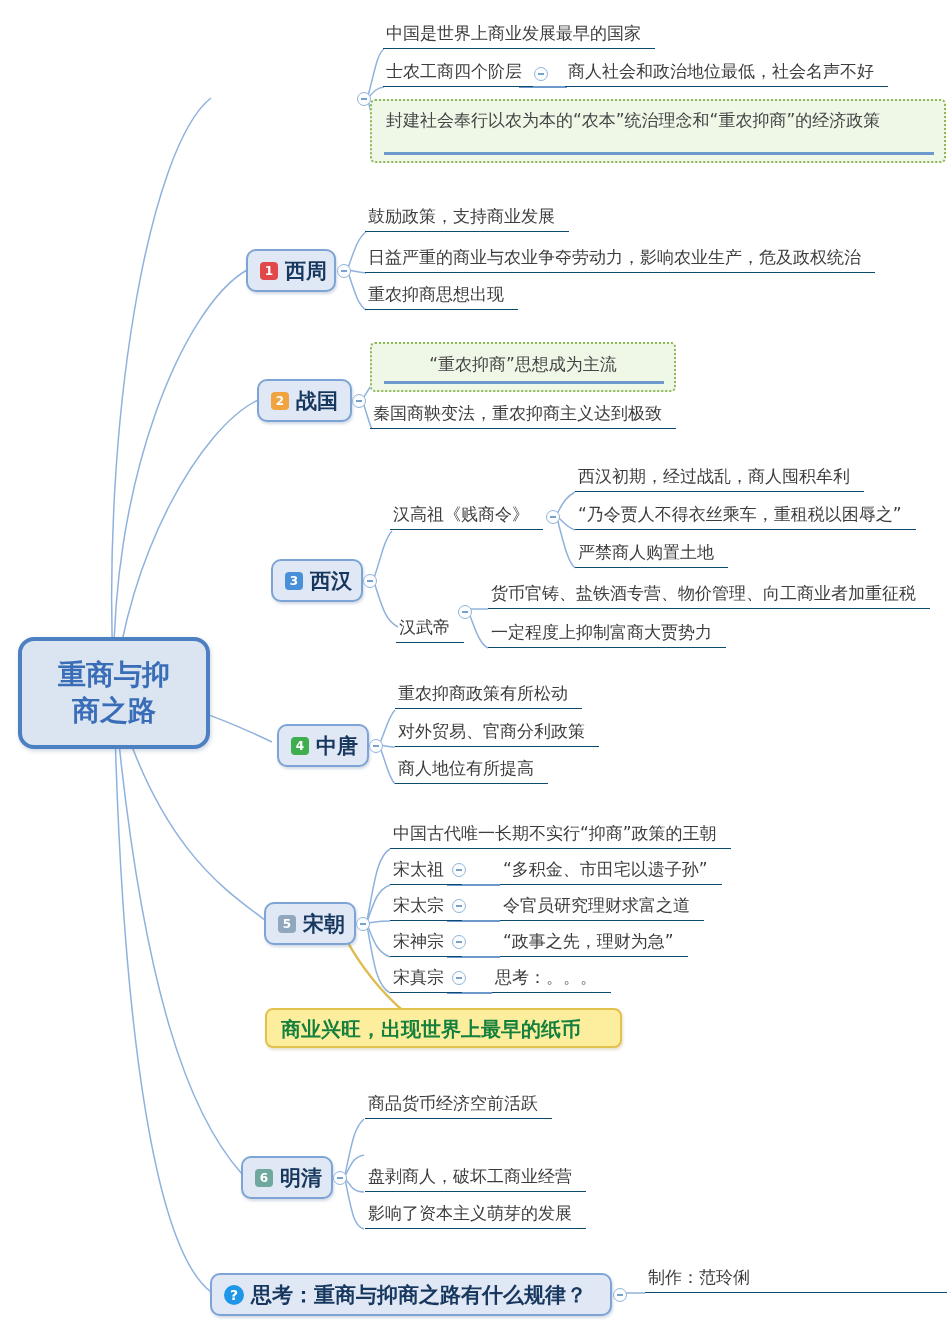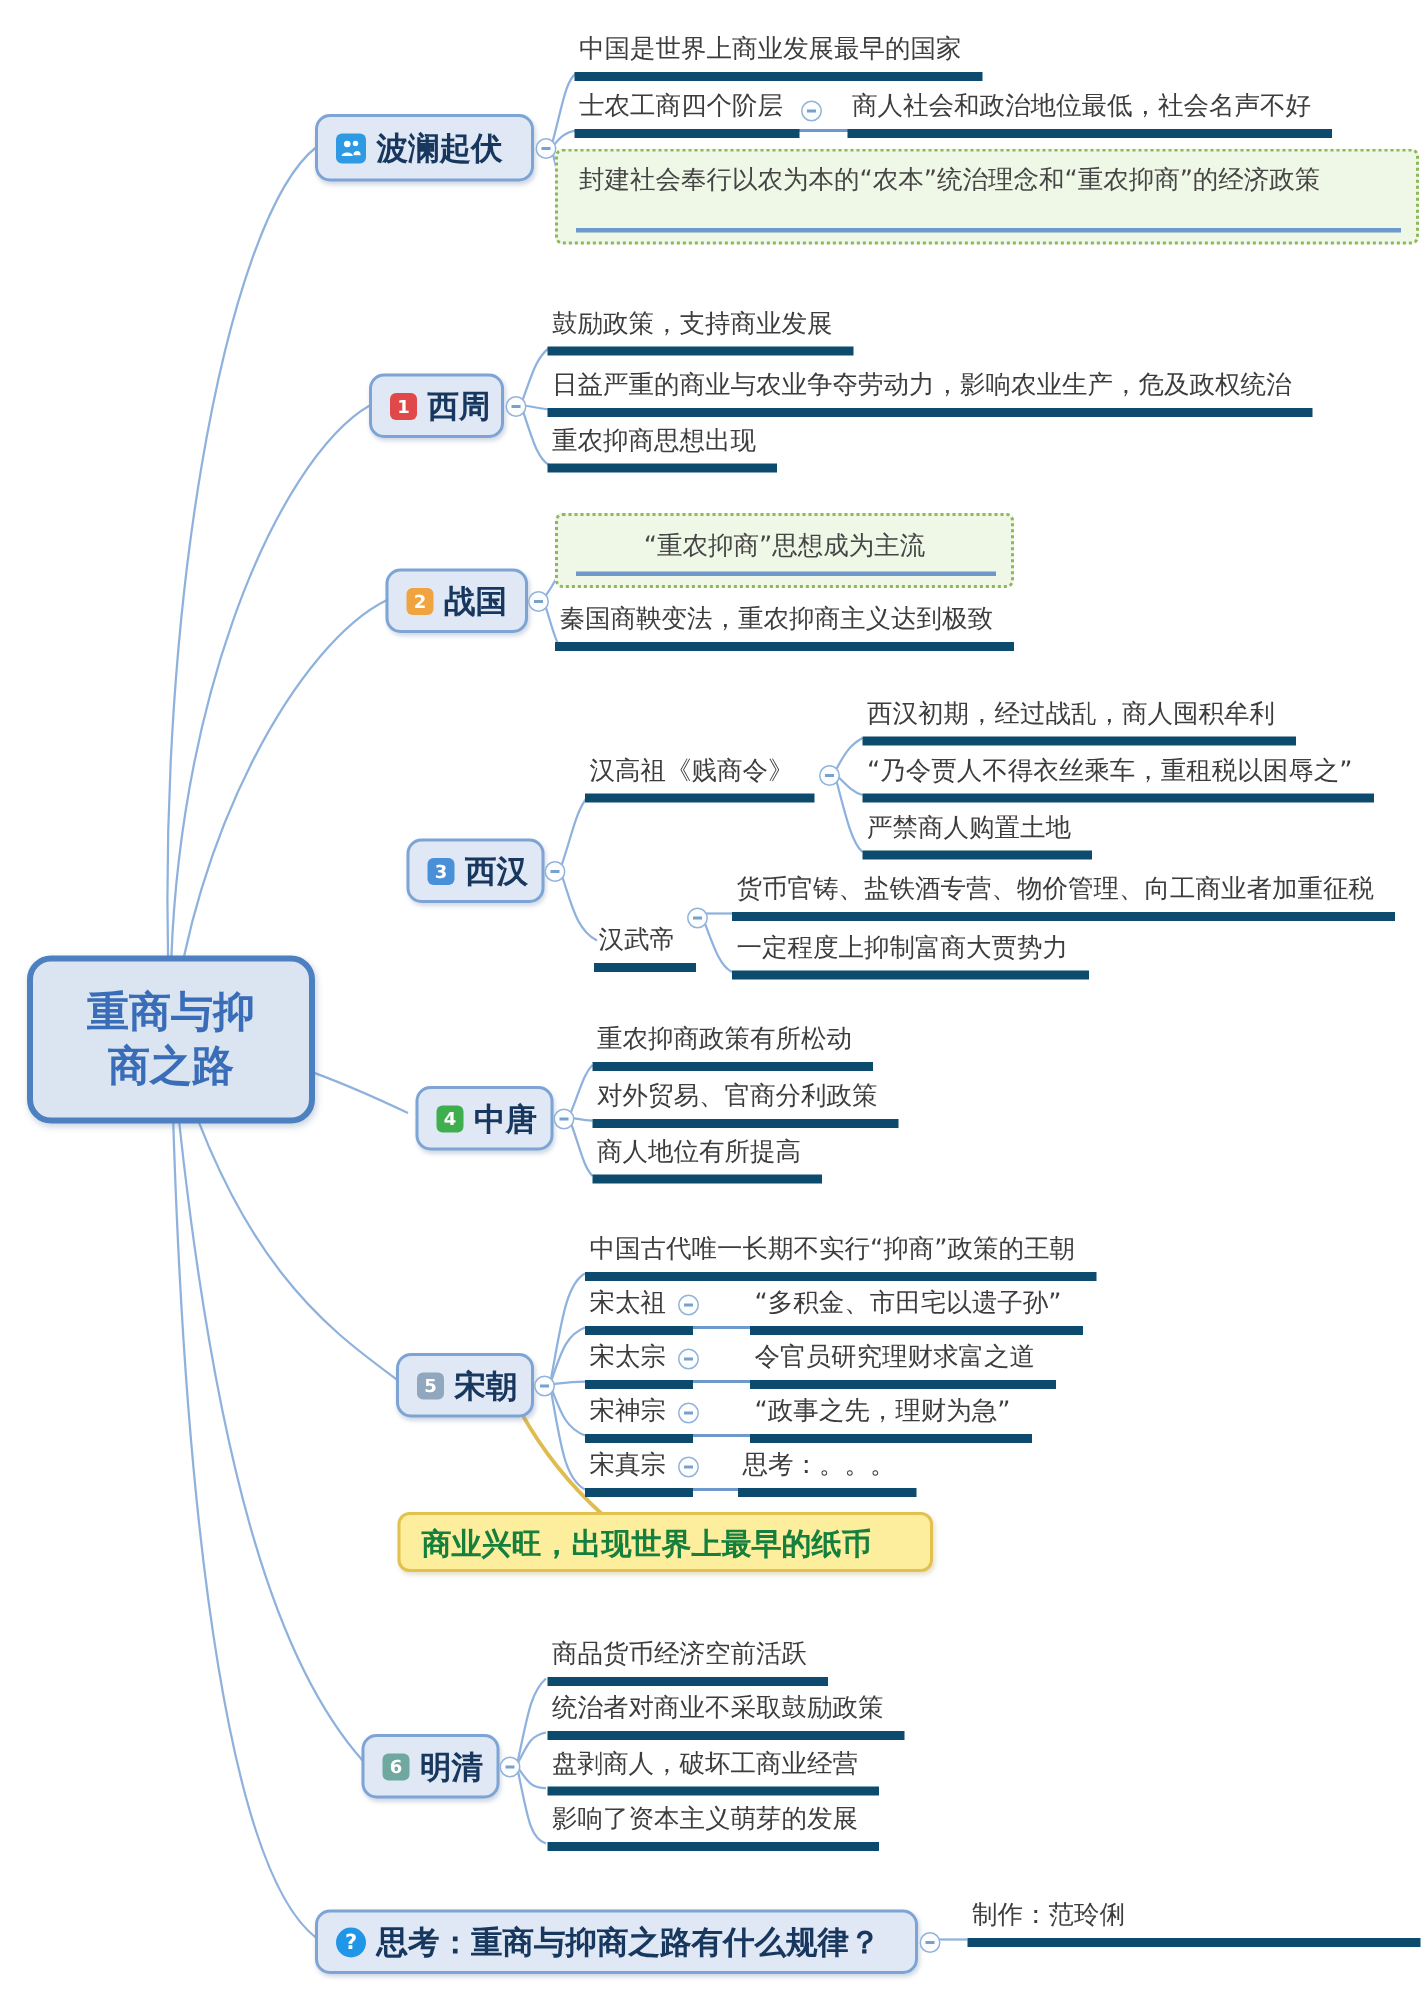--- a/index.html
+++ b/index.html
@@ -20,21 +20,21 @@
     display:flex;flex-direction:column;align-items:center;justify-content:center;
     color:#3a6db8;font-weight:bold;font-size:28px;line-height:36px;
     box-shadow:1px 2px 4px rgba(90,120,160,.3);box-sizing:border-box;
   }
   .badge{
     width:18px;height:18px;border-radius:4px;color:#fff;font-size:12px;font-weight:bold;
     display:flex;align-items:center;justify-content:center;flex:0 0 auto;
   }
   .leaf{
     position:absolute;z-index:2;font-size:17px;line-height:22px;color:#3d3d3d;
-    white-space:nowrap;padding:0 14px 4px 3px;border-bottom:6px solid #0c4a6e;
+    white-space:nowrap;padding:0 14px 4px 3px;border-bottom:1px solid #0c4a6e;
   }
   .collapse{
     position:absolute;z-index:4;width:12px;height:12px;border-radius:50%;
     background:#fbfdff;border:1px solid #92b3da;display:flex;align-items:center;justify-content:center;
     box-sizing:content-box;
   }
   .minus{width:6px;height:2px;background:#7aa0cc;}
   .greenbox{
     position:absolute;z-index:2;background:#eff7e7;border:2px dotted #8fb65a;border-radius:5px;
     font-size:17px;line-height:24px;color:#454545;box-sizing:border-box;
@@ -114,33 +114,20 @@
       <path d="M447,993 L492,993"></path>
     </g>
     <path d="M347,941 C362,968 382,992 402,1010" stroke="#e0bc50" stroke-width="2.5" fill="none"></path>
   </svg>
 
   <div class="rootnode">
     <span>重商与抑</span>
     <span>商之路</span>
   </div>
 
-  <div class="node" style="left:210px;top:76px;width:146px;height:45px;">
-    <span class="icon-people">
-      <svg width="14" height="12" viewBox="0 0 14 12">
-          <g fill="#ffffff">
-            <circle cx="4.5" cy="3" r="2.2"></circle>
-            <path d="M0.8,11 C0.8,7.8 8.2,7.8 8.2,11 Z"></path>
-            <circle cx="10" cy="2.6" r="1.8"></circle>
-            <path d="M8.6,9.5 C9.5,6.9 13.4,7.2 13.4,10 L13.4,10.5 L8.9,10.5 Z"></path>
-          </g>
-        </svg>
-    </span>
-    <span>波澜起伏</span>
-  </div>
   <span class="collapse" style="left:357px;top:92px;">
       <span class="minus"></span>
     </span>
 
   <div class="leaf" style="left:383px;top:22px;">中国是世界上商业发展最早的国家</div>
   <div class="leaf" style="left:383px;top:60px;width:133px;">士农工商四个阶层</div>
   <span class="collapse" style="left:534px;top:67px;">
       <span class="minus"></span>
     </span>
   <div class="leaf" style="left:565px;top:60px;">商人社会和政治地位最低，社会名声不好</div>
@@ -244,21 +231,20 @@
   <div class="callout" style="left:265px;top:1008px;width:357px;height:40px;">商业兴旺，出现世界上最早的纸币</div>
 
   <div class="node" style="left:241px;top:1156px;width:92px;height:43px;">
     <span class="badge" style="background: rgb(111, 168, 158);">6</span>
     <span>明清</span>
   </div>
   <span class="collapse" style="left:333px;top:1171px;">
       <span class="minus"></span>
     </span>
   <div class="leaf" style="left:365px;top:1092px;">商品货币经济空前活跃</div>
-  <div class="leaf" style="left:365px;top:1128px;">统治者对商业不采取鼓励政策</div>
   <div class="leaf" style="left:365px;top:1165px;text-align:center;">盘剥商人，破坏工商业经营</div>
   <div class="leaf" style="left:365px;top:1202px;">影响了资本主义萌芽的发展</div>
 
   <div class="node" style="left:210px;top:1273px;width:402px;height:43px;">
     <span class="icon-question">
         <span>?</span>
       </span>
     <span>思考：重商与抑商之路有什么规律？</span>
   </div>
   <span class="collapse" style="left:613px;top:1288px;">

